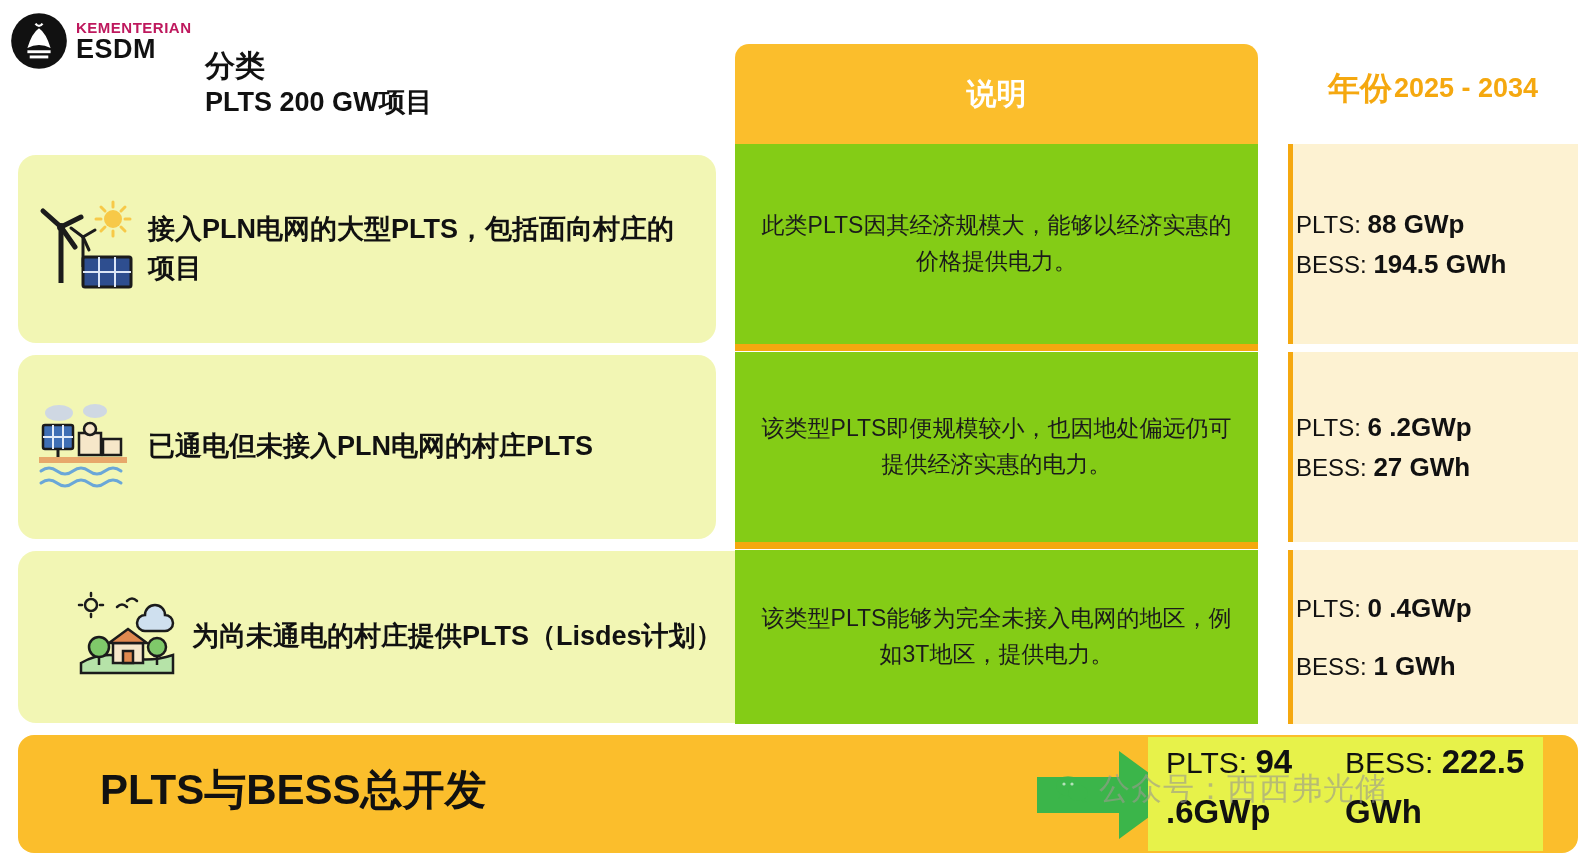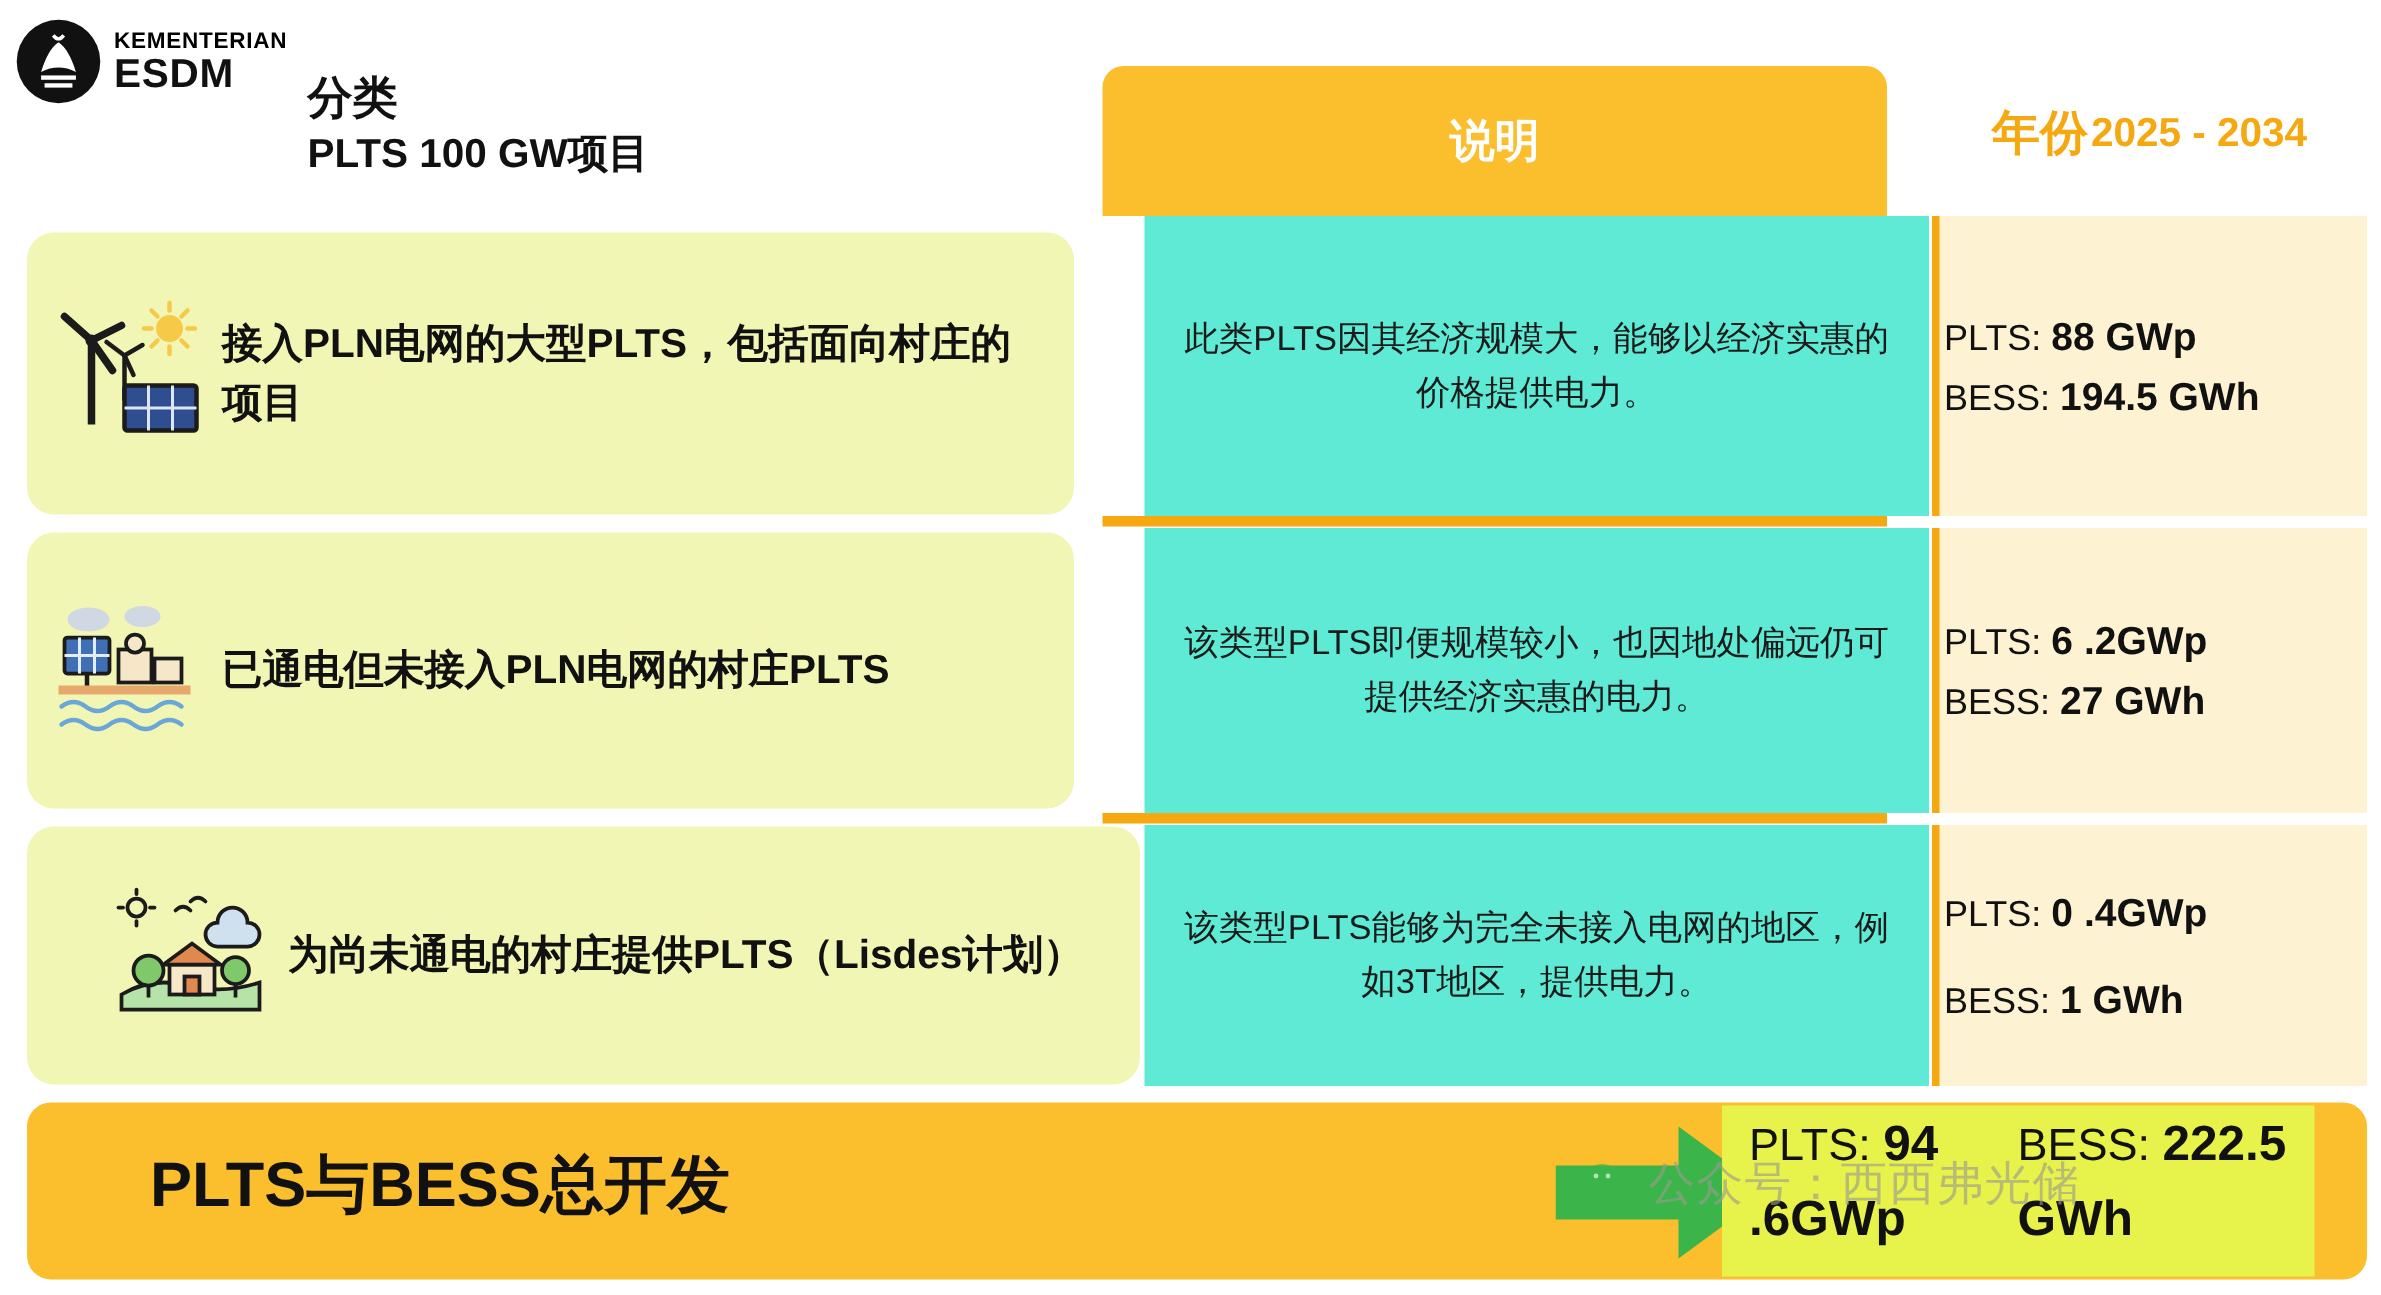--- a/index.html
+++ b/index.html
@@ -37,21 +37,21 @@
     height: 58px;
     flex: 0 0 58px;
   }
   .logo-text {
     line-height: 1.0;
   }
   .logo-text .l1 {
     font-size: 15px;
     font-weight: bold;
     letter-spacing: 0.5px;
-    color: #000000;
+    color: #be185d;
   }
   .logo-text .l2 {
     font-size: 27px;
     font-weight: bold;
     letter-spacing: 0.5px;
     color: #111111;
     margin-top: 1px;
   }
 
   
@@ -144,26 +144,25 @@
   }
   #cat-1 { top: 155px; height: 188px; }
   #cat-2 { top: 355px; height: 184px; }
   #cat-3 { top: 551px; height: 172px; padding-left: 44px; }
 
   
   .desc-cell {
     position: absolute;
     left: 735px;
     width: 523px;
-    background: #5eead4;
+    background: #84cc16;
     display: flex;
     align-items: center;
     justify-content: center;
     text-align: center;
-    margin-left: 28px;
   }
   .desc-cell .txt {
     font-size: 23px;
     color: #1b1b1b;
     line-height: 1.55;
     padding: 0 26px;
   }
   #desc-1 { top: 144px; height: 200px; }
   #desc-2 { top: 352px; height: 190px; }
   #desc-3 { top: 550px; height: 174px; }
@@ -284,21 +283,21 @@
       <path d="M44 20 q6 8 12 0" stroke="#ffffff" stroke-width="4" fill="none"></path>
     </svg>
     <div class="logo-text">
       <div class="l1">KEMENTERIAN</div>
       <div class="l2">ESDM</div>
     </div>
   </div>
 
   <div class="hdr-cat">
     <div class="t1">分类</div>
-    <div class="t2">PLTS 100 GW项目</div>
+    <div class="t2">PLTS 200 GW项目</div>
   </div>
 
   <div class="hdr-desc">
     <div class="t">说明</div>
   </div>
 
   <div class="hdr-year">
     <div class="y1">年份</div>
     <div class="y2">2025 - 2034</div>
   </div>

